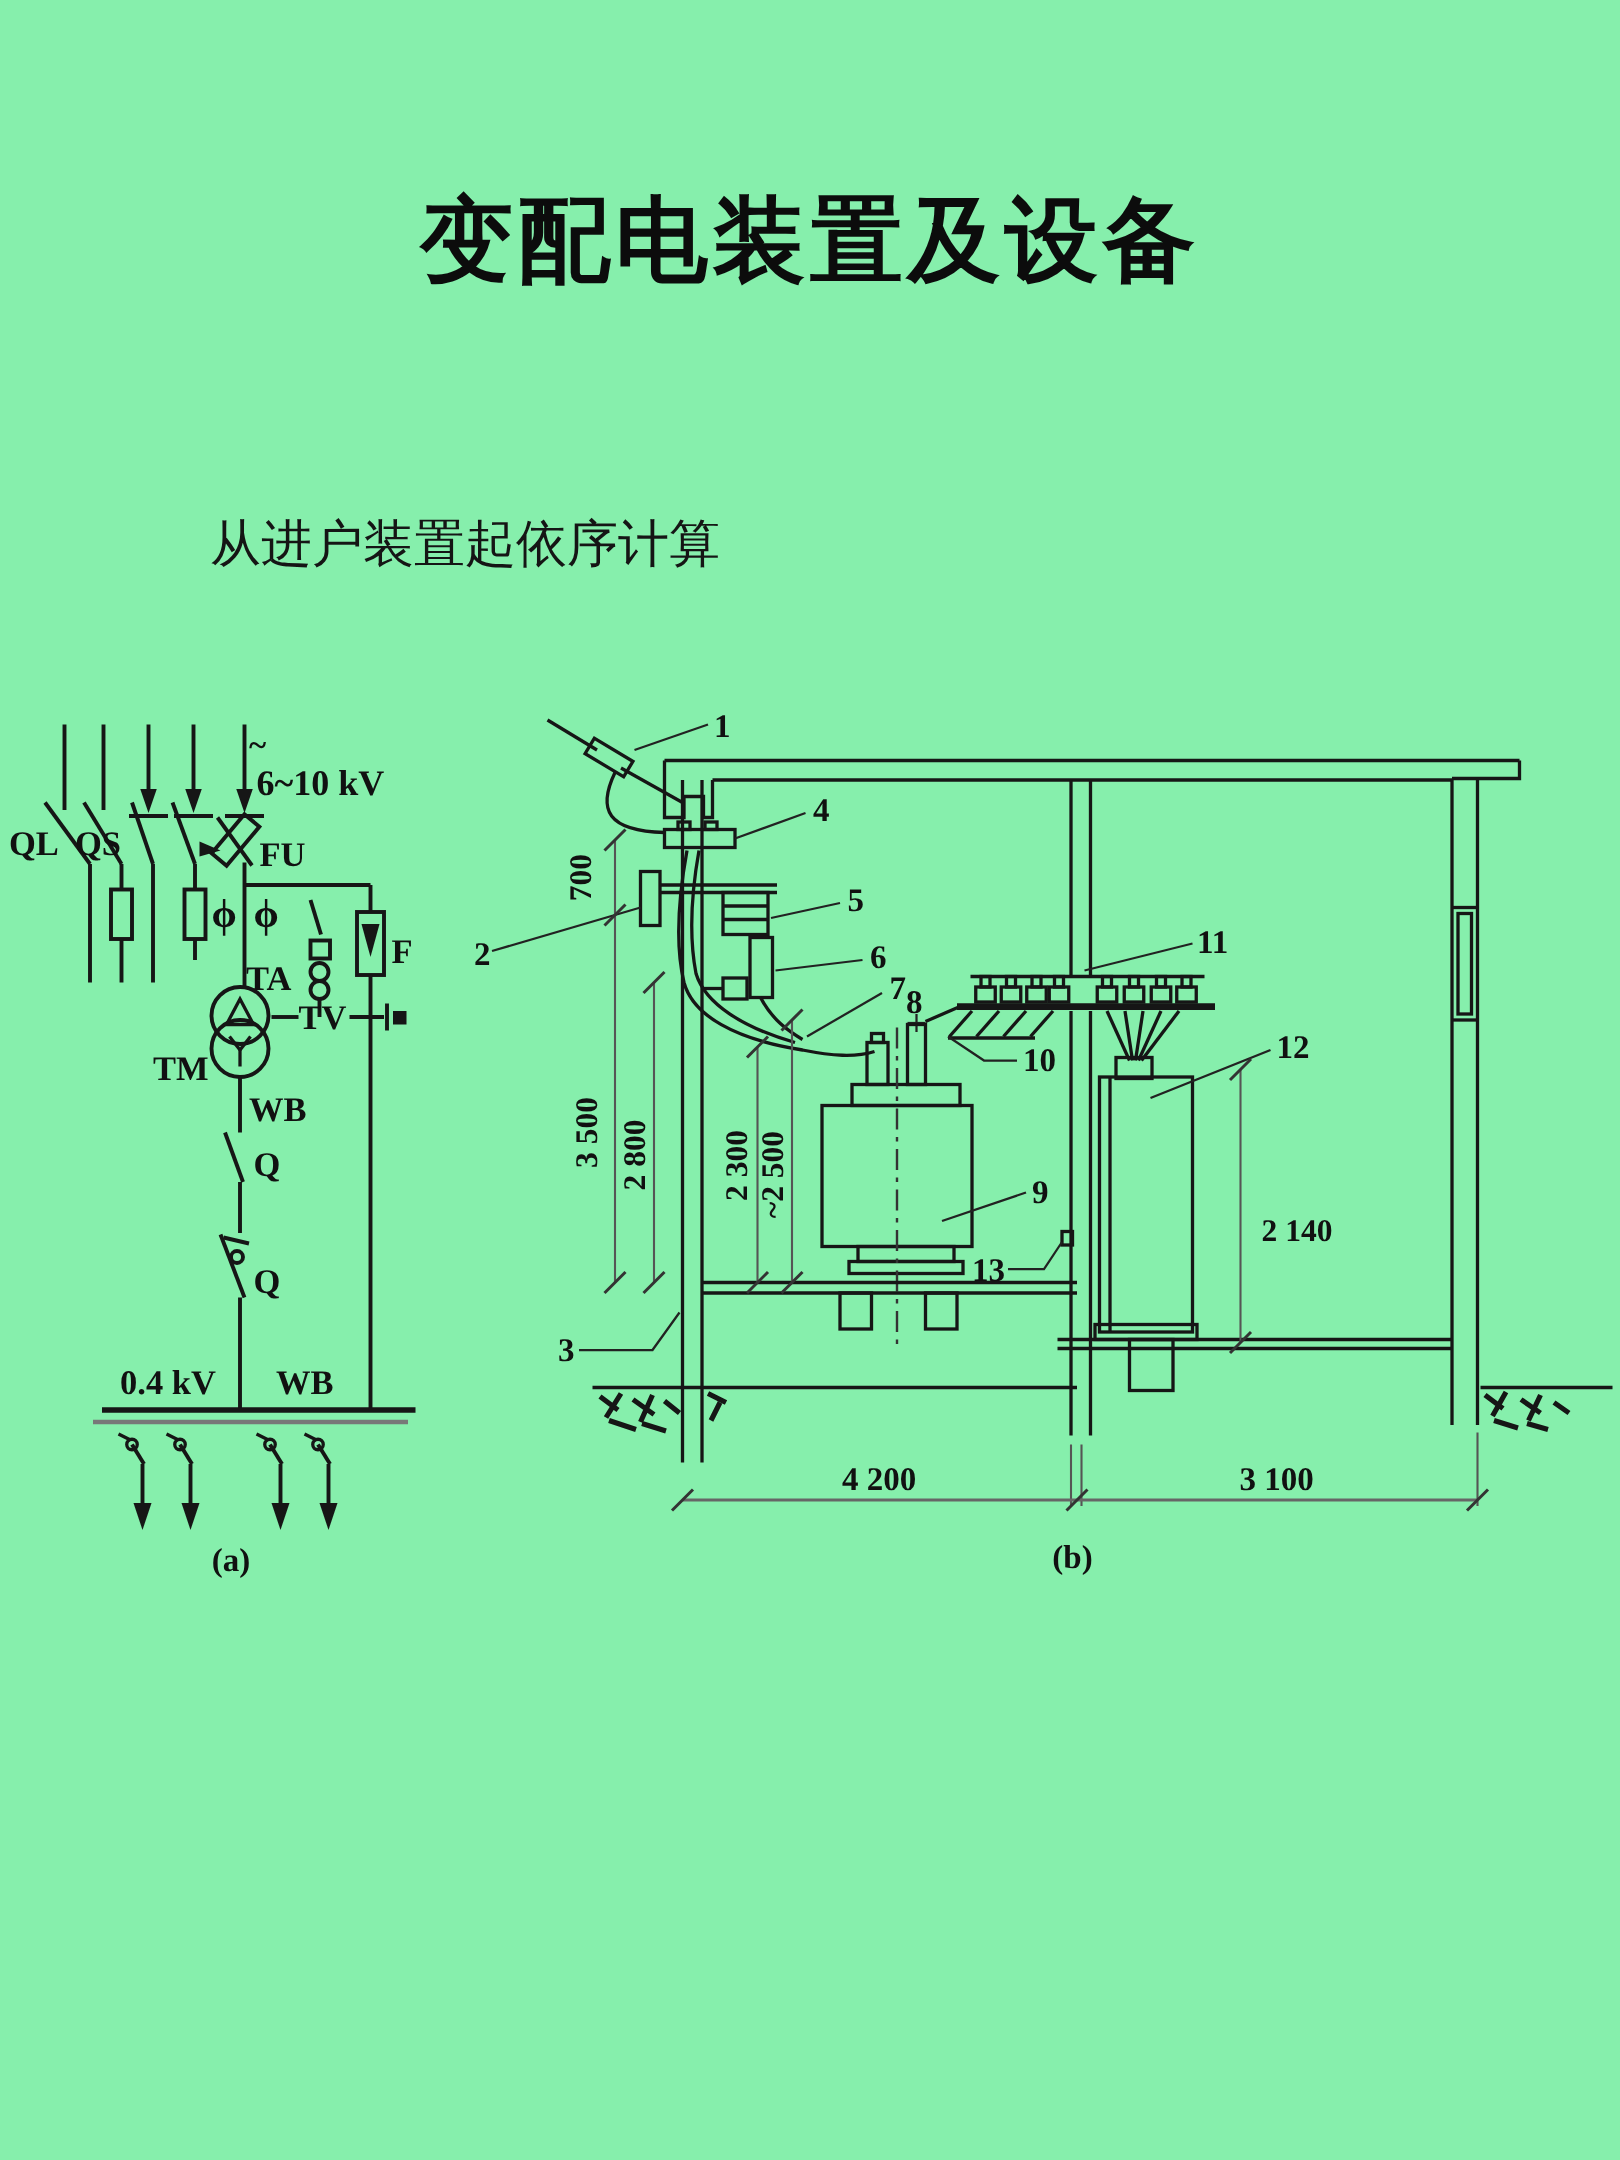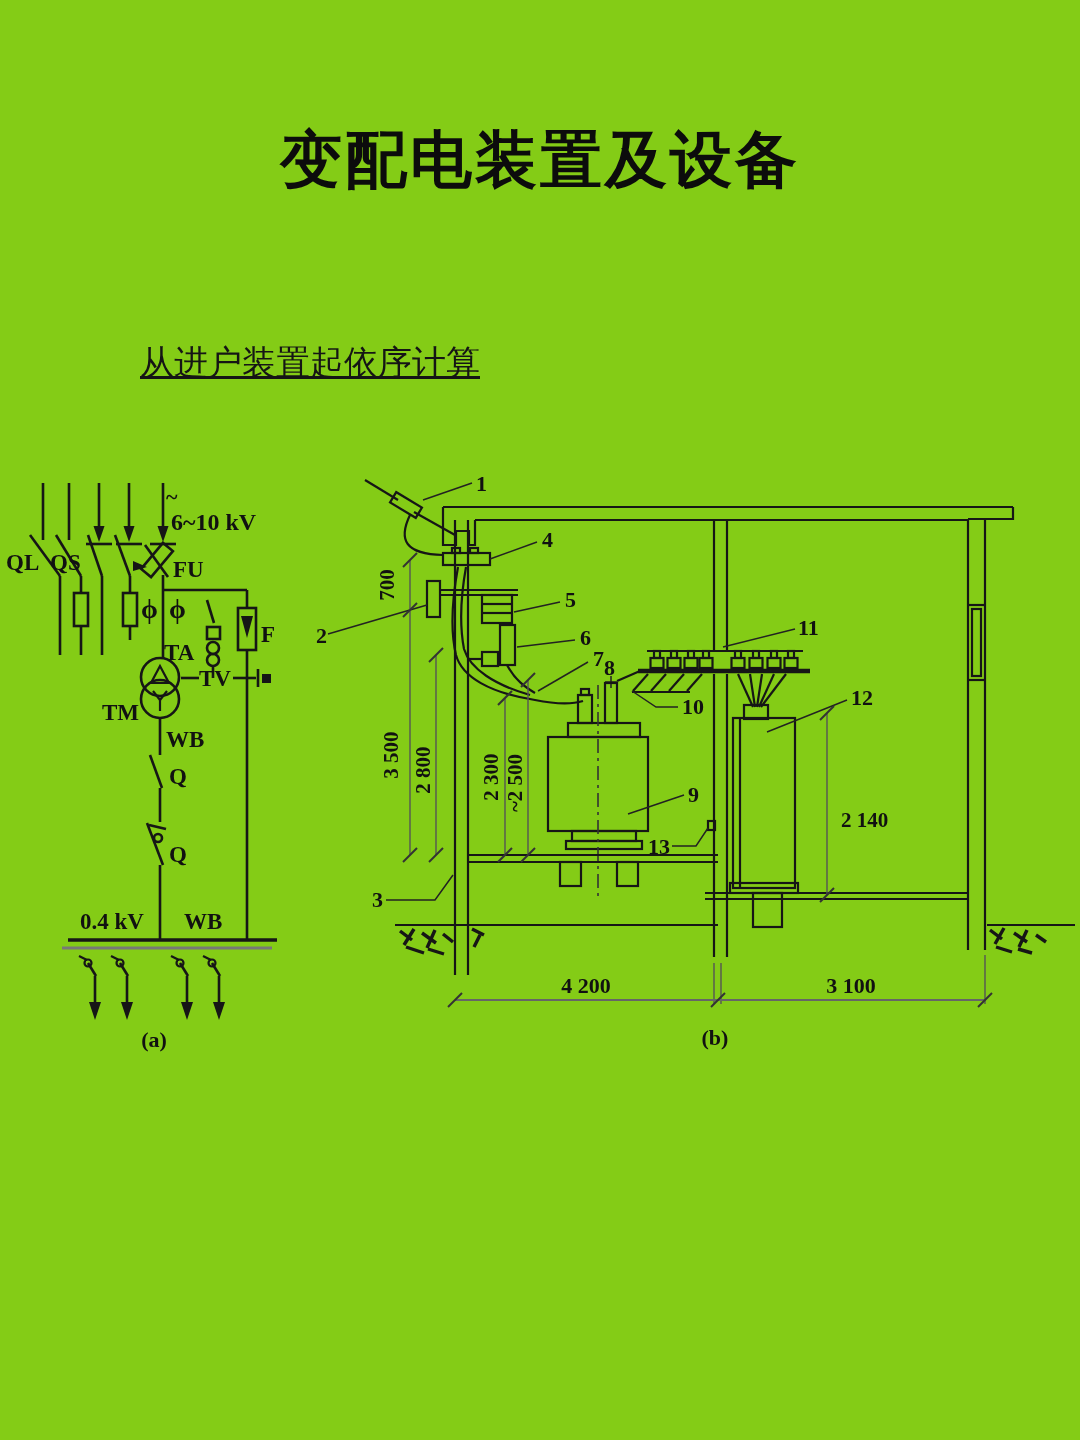--- a/index.html
+++ b/index.html
@@ -1,20 +1,20 @@
 <!DOCTYPE html>
 <html><head>
 <meta charset="utf-8">
 <style>
   html,body{margin:0;padding:0;background:#fff;}
-  #page{position:relative;width:1080px;height:1440px;background:#84cc16;overflow:hidden;
+  #page{position:relative;width:1080px;height:1440px;background:#86efac;overflow:hidden;
         font-family:"Liberation Sans","DejaVu Sans",sans-serif;color:#111;}
   .title{position:absolute;top:118px;left:0;width:100%;text-align:center;
          font-size:62px;font-weight:800;letter-spacing:3px;color:#0c0c0c;}
-  .subtitle{position:absolute;top:340px;left:140px;font-size:34px;font-weight:400;color:#151515;text-decoration:underline;}
+  .subtitle{position:absolute;top:340px;left:140px;font-size:34px;font-weight:400;color:#151515;}
   svg{position:absolute;overflow:visible;}
   #svg-a{left:0px;top:470px;}
   #svg-b{left:310px;top:455px;}
   .ln{stroke:#161616;stroke-width:2.6;fill:none;stroke-linecap:butt;}
   .lnb{stroke:#161616;stroke-width:2.2;fill:none;}
   .thin{stroke:#222;stroke-width:1.5;fill:none;}
   .dim{stroke:#555;stroke-width:1.4;fill:none;}
   .dimt{stroke:#333;stroke-width:2;fill:none;}
   .fillk{fill:#161616;stroke:none;}
   .sf{font-family:"Liberation Serif","DejaVu Serif",serif;font-weight:700;fill:#111;}

